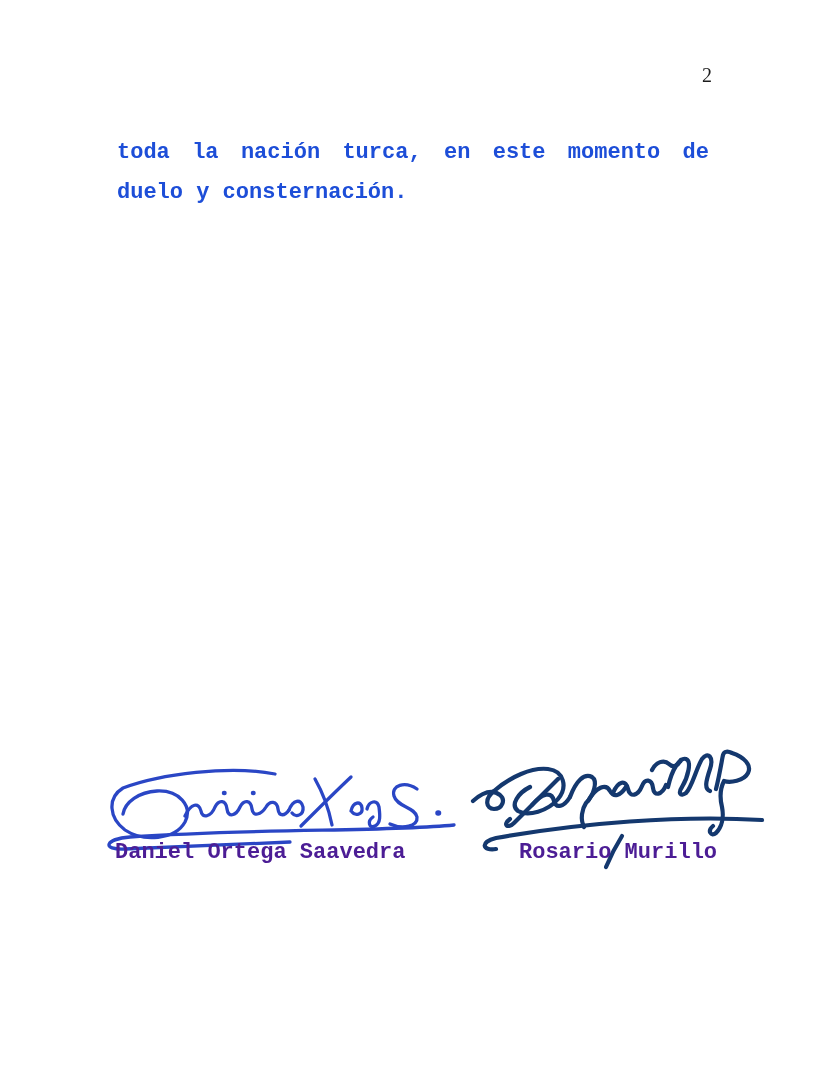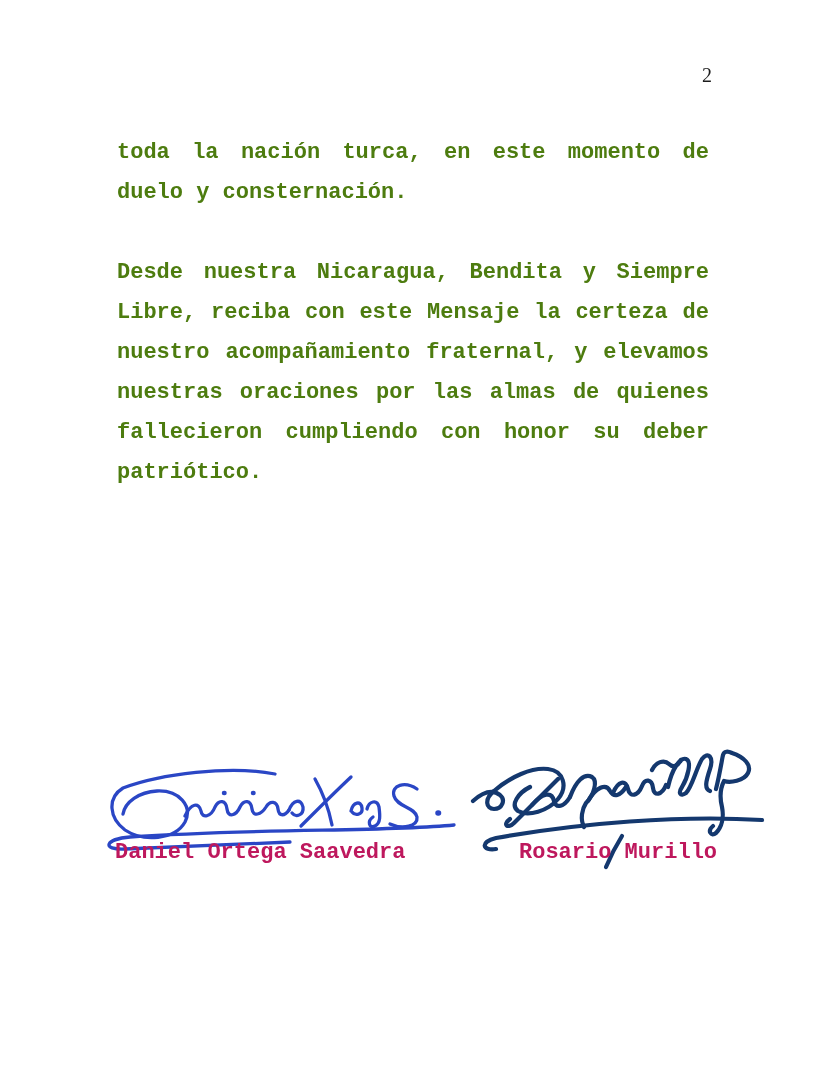--- a/index.html
+++ b/index.html
@@ -22,55 +22,54 @@
     color: #1c1c1c;
     line-height: 24px;
   }
   .body-par {
     position: absolute;
     left: 117px;
     width: 592px;
     font-size: 22px;
     font-weight: 700;
     line-height: 40px;
-    color: #4d7c0f;
+    color: #1d4ed8;
     text-align: justify;
     letter-spacing: 0;
     hyphens: none;
     -webkit-hyphens: none;
     word-spacing: normal;
   }
   .p1 { top: 133px; }
   .p2 { top: 253px; }
   .p3 { top: 533px; }
   .sig { position: absolute; pointer-events: none; }
   .sig-left  { left: 85px;  top: 768px; width: 375px; height: 85px;  }
   .sig-right { left: 470px; top: 743px; width: 300px; height: 132px; }
   .sig-name {
     position: absolute;
     top: 833px;
     font-size: 22px;
     font-weight: 700;
     line-height: 40px;
-    color: #be185d;
+    color: #4c1d95;
     white-space: nowrap;
   }
   .name-left  { left: 115px; }
   .name-right { left: 519px; text-align: right; }
 </style>
 </head>
 <body>
 
 <div class="page">
 
   <div class="page-number">2</div>
 
   <p class="body-par p1">toda la nación turca, en este momento de duelo y consternación.</p>
 
-  <p class="body-par p2">Desde nuestra Nicaragua, Bendita y Siempre Libre, reciba con este Mensaje la certeza de nuestro acompañamiento fraternal, y elevamos nuestras oraciones por las almas de quienes fallecieron cumpliendo con honor su deber patriótico.</p>
 
 
   <svg class="sig sig-left" viewBox="0 0 375 85" aria-hidden="true">
     <g fill="none" stroke="#2a46c5" stroke-width="3.3" stroke-linecap="round" stroke-linejoin="round">
       <path d="M 190,6 C 145,-3 75,6 38,20 C 22,30 24,50 40,62 C 58,74 90,72 100,54 C 108,38 94,22 72,23 C 54,24 40,34 38,46"></path>
       <path d="M 100,48 C 106,35 114,34 116,43 C 117,51 126,49 130,39 C 134,31 141,32 142,41 C 143,50 151,48 155,39 C 159,31 166,32 167,41 C 168,49 176,47 181,39 C 185,32 192,33 193,41 C 194,49 200,48 204,42"></path>
       <path d="M 139,25 l 0.5,0" stroke-width="4.5"></path>
       <path d="M 168,25 l 0.5,0" stroke-width="4.5"></path>
       <path d="M 204,42 C 208,32 216,30 218,39 C 219,47 211,50 207,45"></path>
       <path d="M 216,58 C 232,42 250,24 266,9"></path>

